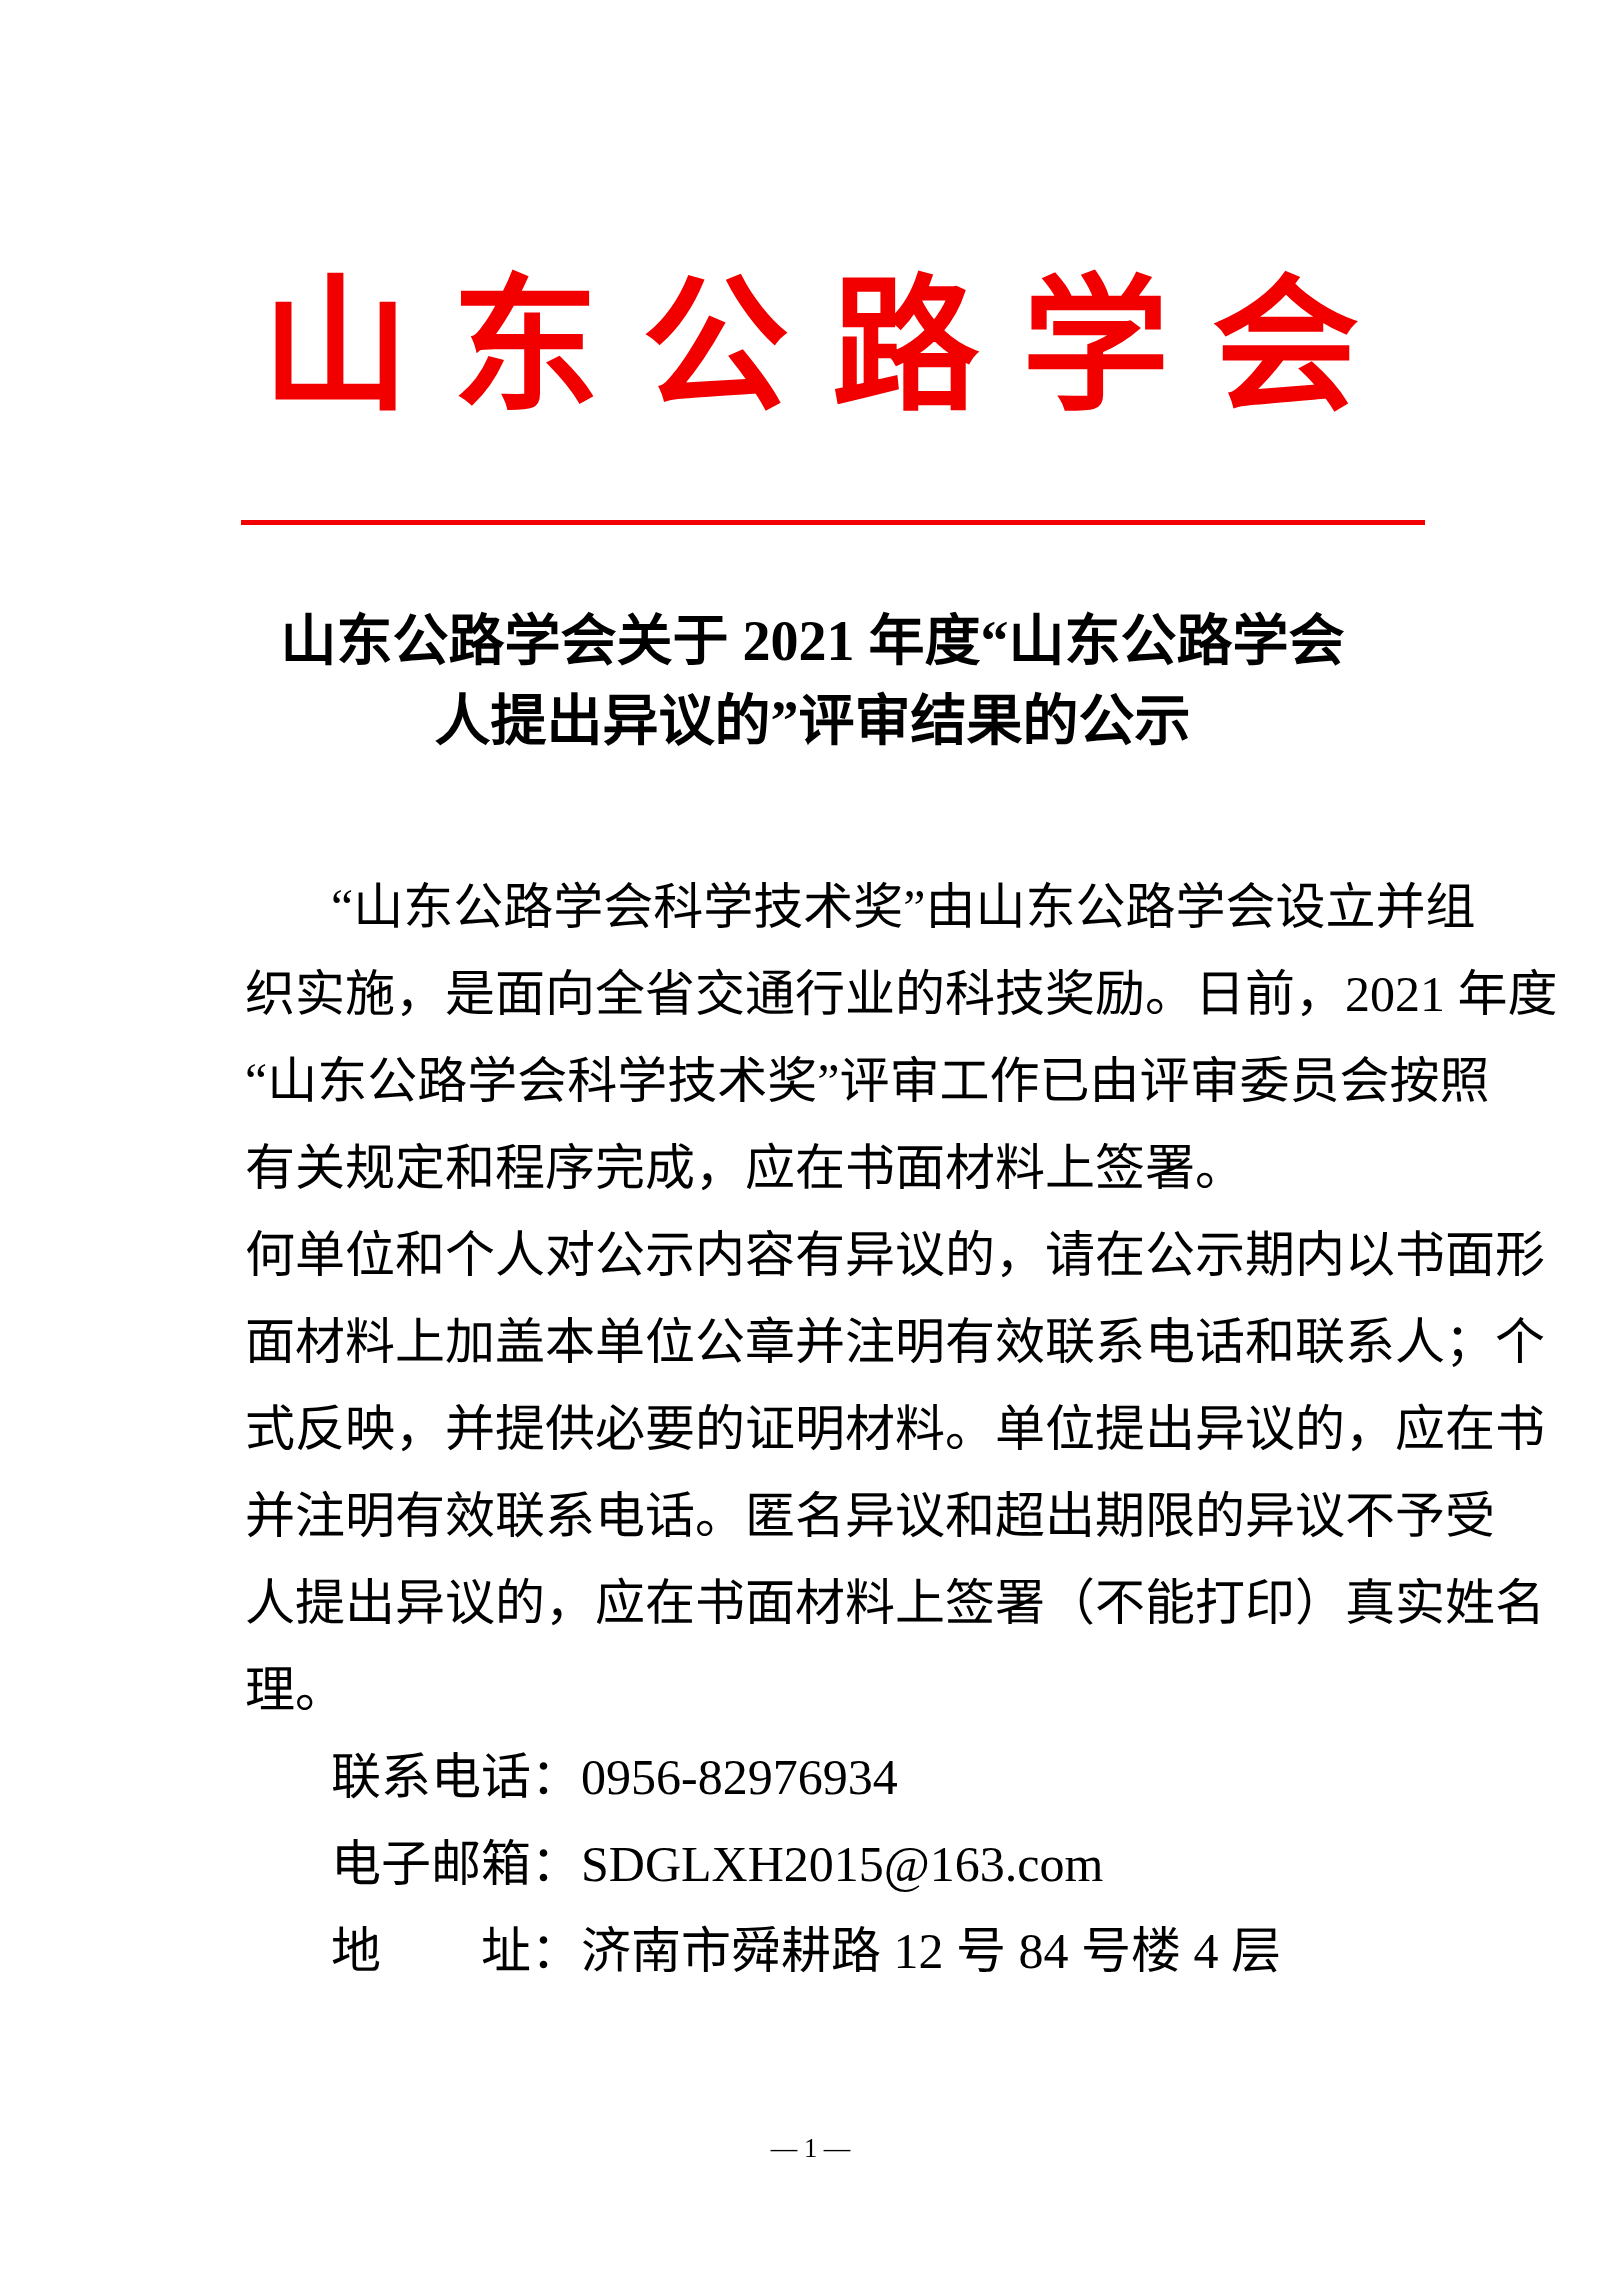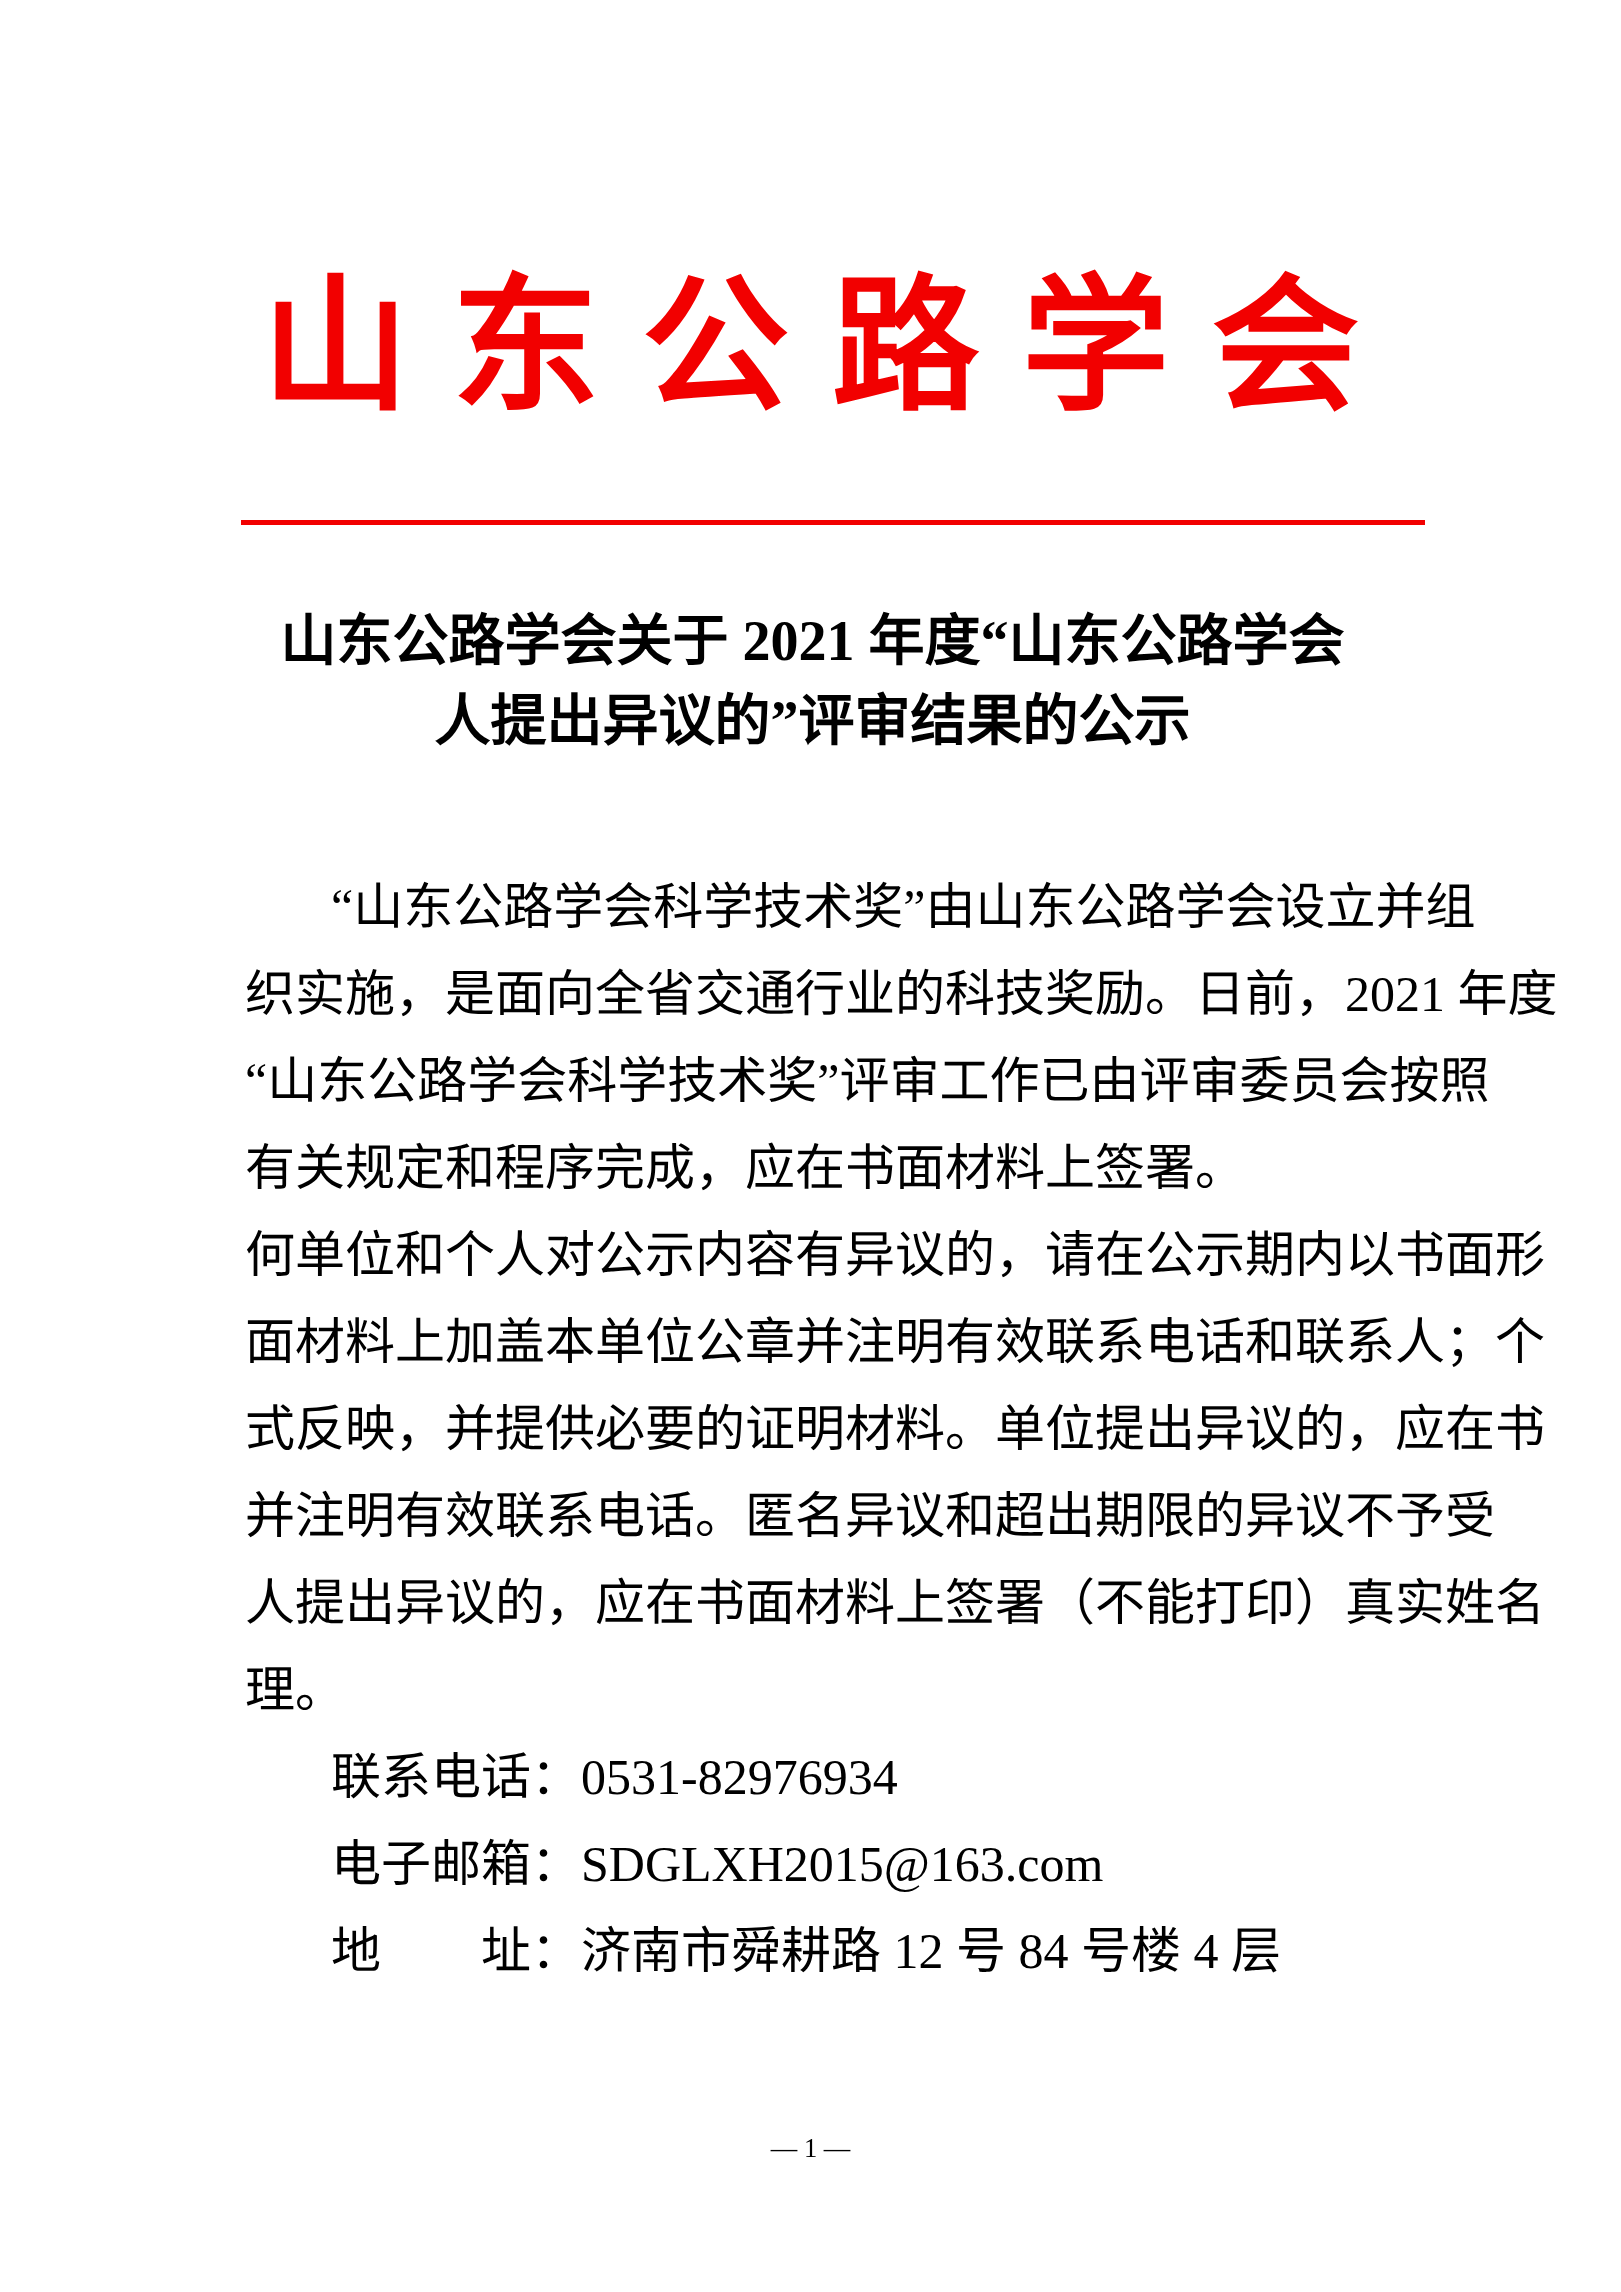--- a/index.html
+++ b/index.html
@@ -112,21 +112,21 @@
     <div class="bline end">有关规定和程序完成，应在书面材料上签署。</div>
 
     <div class="bline">何单位和个人对公示内容有异议的，请在公示期内以书面形</div>
     <div class="bline">面材料上加盖本单位公章并注明有效联系电话和联系人；个</div>
     <div class="bline">式反映，并提供必要的证明材料。单位提出异议的，应在书</div>
     <div class="bline">并注明有效联系电话。匿名异议和超出期限的异议不予受</div>
     <div class="bline">人提出异议的，应在书面材料上签署（不能打印）真实姓名</div>
     <div class="bline end">理。</div>
 
     <div class="bline contact">
-      <span>联系电话：</span><span>0531-82976934</span>
+      <span>联系电话：</span><span>0956-82976934</span>
     </div>
     <div class="bline contact">
       <span>电子邮箱：</span><span>SDGLXH2015@163.com</span>
     </div>
     <div class="bline contact">
       <span>地　　址：</span><span>济南市舜耕路 12 号 84 号楼 4 层</span>
     </div>
 
   </div>
 

